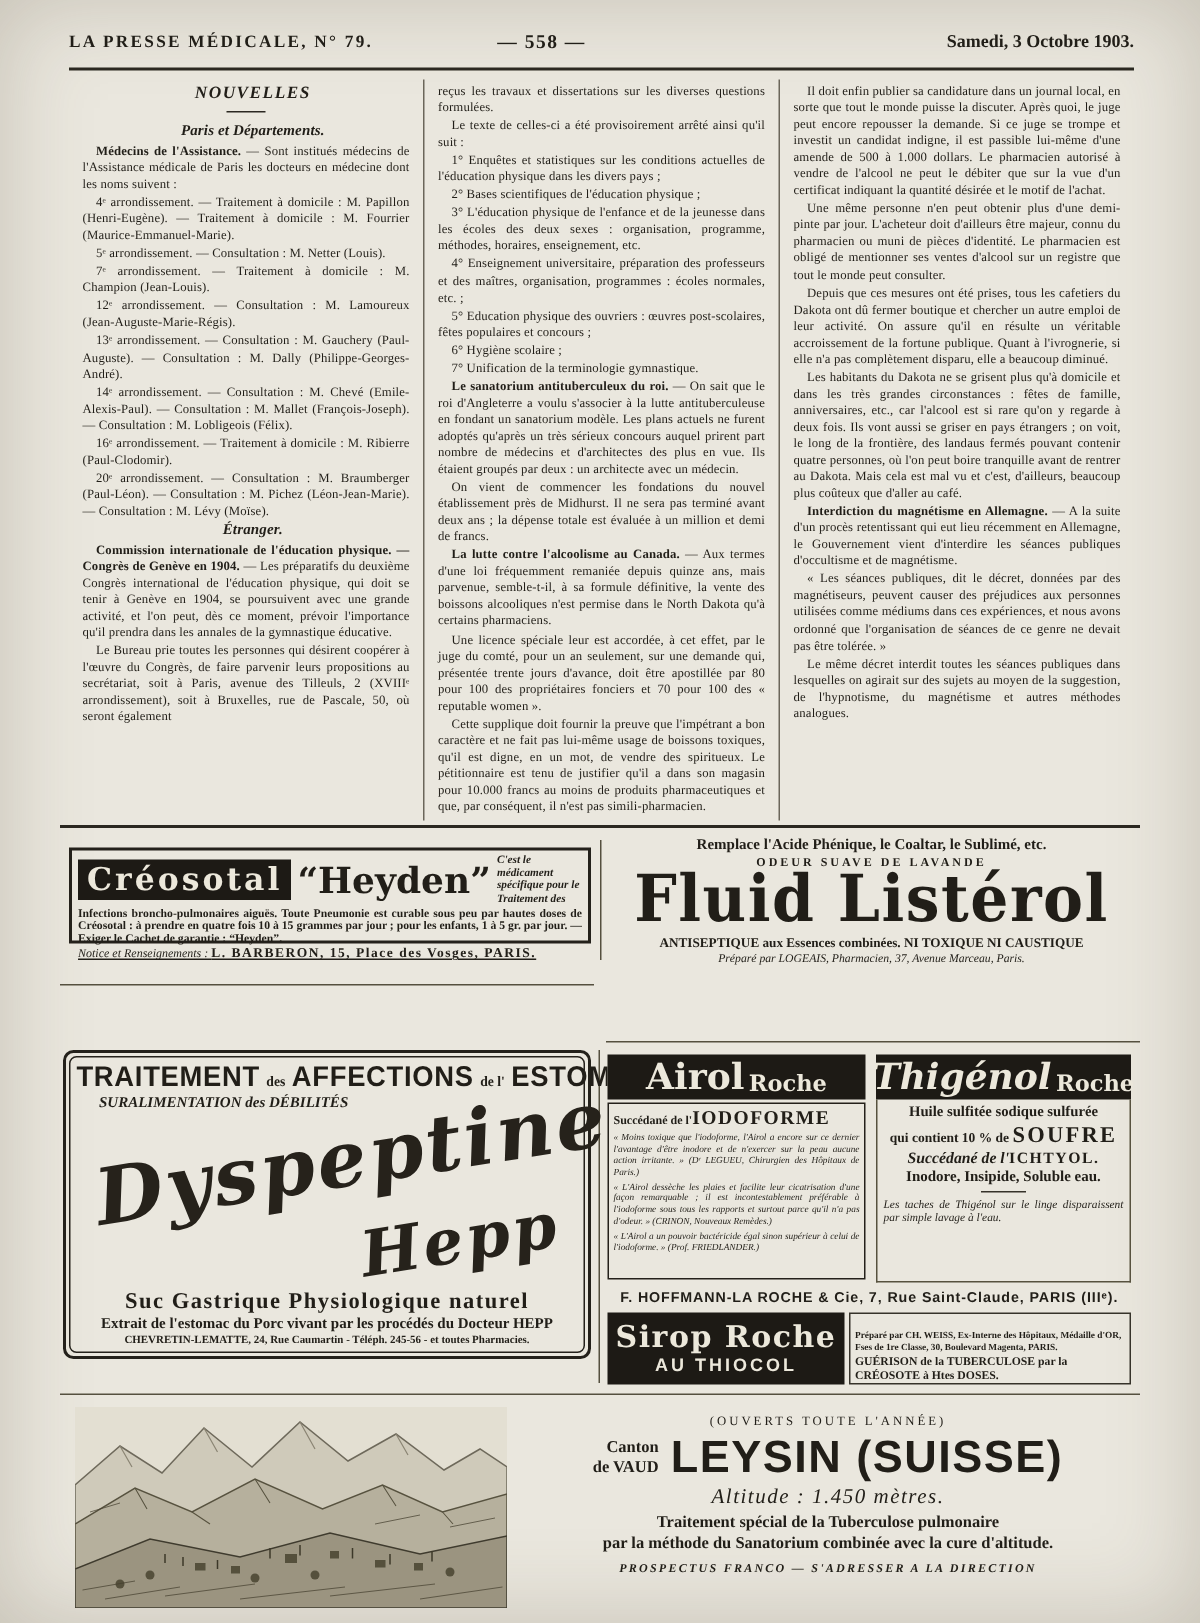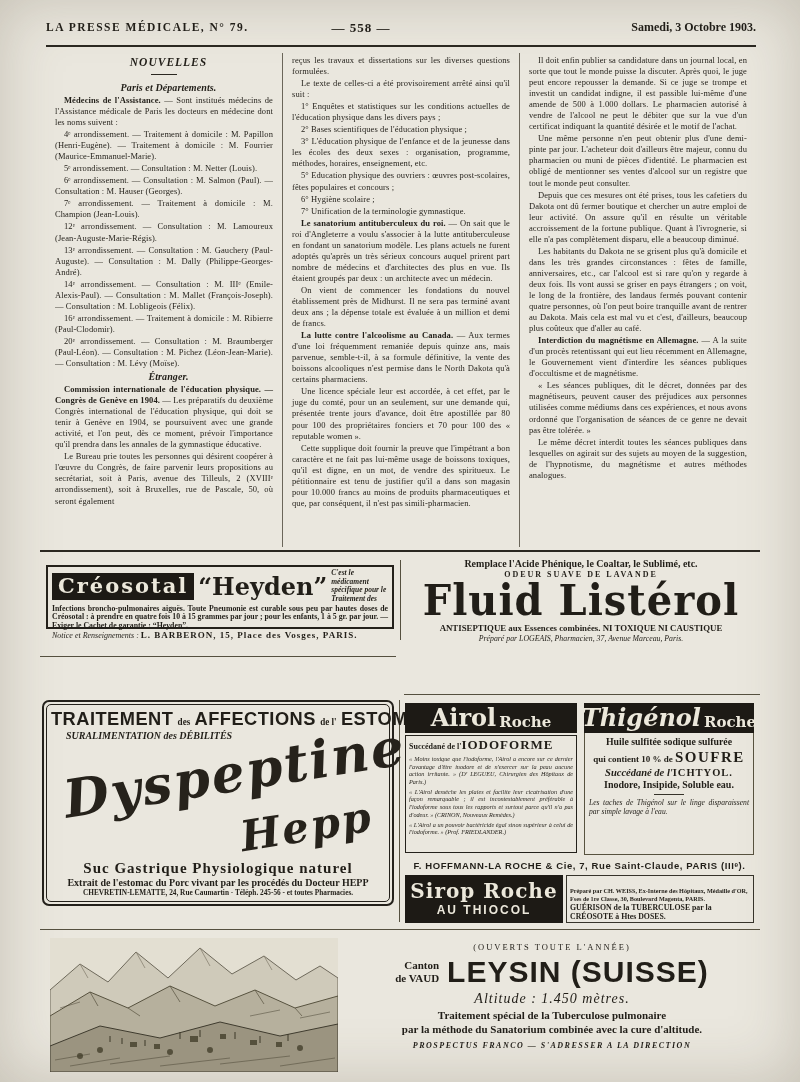--- a/index.html
+++ b/index.html
@@ -35,21 +35,21 @@
   
   .banner{background:#1d1a15;color:#ece8db;}
   .ad{position:absolute;}
   
   .ad-creosotal{left:46px;top:565px;width:348px;height:64px;border:2px solid #24211b;padding:2px 4px;box-sizing:border-box;}
   .creo-head{display:flex;align-items:center;gap:4px;}
   .creo-brand{font-family:"DejaVu Serif",serif;font-weight:bold;font-size:21px;padding:0 6px 2px;letter-spacing:2px;}
   .creo-brand2{font-family:"DejaVu Serif",serif;font-weight:bold;font-size:24px;white-space:nowrap;}
   .creo-tag{font-size:7.5px;font-weight:bold;font-style:italic;line-height:1.15;width:108px;}
   .creo-body{font-size:7.8px;font-weight:bold;line-height:1.15;text-align:justify;margin-top:1px;}
-  .creo-contact{font-size:8px;line-height:1.1;}
+  .creo-contact{font-size:8px;line-height:1.1;text-decoration:underline;}
   .creo-contact b{font-size:9px;letter-spacing:1px;}
   
   .ad-listerol{left:408px;top:558px;width:346px;text-align:center;}
   .list-l1{font-size:10px;font-weight:bold;text-align:center;}
   .list-l2{font-size:8px;font-weight:bold;letter-spacing:2px;margin-top:1px;}
   .list-brand{font-family:"DejaVu Serif",serif;font-weight:bold;font-size:40px;line-height:1.05;letter-spacing:1px;transform:scaleY(1.08);}
   .list-l3{font-size:8.8px;font-weight:bold;margin-top:2px;}
   .list-l4{font-size:7.8px;font-style:italic;margin-top:1px;}
   
   .ad-dyspeptine{left:42px;top:700px;width:352px;height:206px;border:2.5px solid #24211b;border-radius:7px;box-sizing:border-box;}
@@ -126,38 +126,38 @@
 
   <div class="columns">
 
     <div class="col">
       <p class="sec-title">NOUVELLES</p>
       <div class="sec-rule"></div>
       <p class="sub-title">Paris et Départements.</p>
       <p><span class="lead">Médecins de l'Assistance.</span><span> — Sont institués médecins de l'Assistance médicale de Paris les docteurs en médecine dont les noms suivent :</span></p>
       <p><span>4ᵉ arrondissement. — Traitement à domicile : M. Papillon (Henri-Eugène). — Traitement à domicile : M. Fourrier (Maurice-Emmanuel-Marie).</span></p>
       <p><span>5ᵉ arrondissement. — Consultation : M. Netter (Louis).</span></p>
-      <p><span>6ᵉ arrondissement. — Consultation : M. Salmon (Paul). — Consultation : M. Hauser (Georges).</span></p>
       <p><span>7ᵉ arrondissement. — Traitement à domicile : M. Champion (Jean-Louis).</span></p>
       <p><span>12ᵉ arrondissement. — Consultation : M. Lamoureux (Jean-Auguste-Marie-Régis).</span></p>
       <p><span>13ᵉ arrondissement. — Consultation : M. Gauchery (Paul-Auguste). — Consultation : M. Dally (Philippe-Georges-André).</span></p>
-      <p><span>14ᵉ arrondissement. — Consultation : M. IIIᵉ (Emile-Alexis-Paul). — Consultation : M. Mallet (François-Joseph). — Consultation : M. Lobligeois (Félix).</span></p>
+      <p><span>14ᵉ arrondissement. — Consultation : M. Chevé (Emile-Alexis-Paul). — Consultation : M. Mallet (François-Joseph). — Consultation : M. Lobligeois (Félix).</span></p>
       <p><span>16ᵉ arrondissement. — Traitement à domicile : M. Ribierre (Paul-Clodomir).</span></p>
       <p><span>20ᵉ arrondissement. — Consultation : M. Braumberger (Paul-Léon). — Consultation : M. Pichez (Léon-Jean-Marie). — Consultation : M. Lévy (Moïse).</span></p>
       <p class="sub-title">Étranger.</p>
       <p><span class="lead">Commission internationale de l'éducation physique. — Congrès de Genève en 1904.</span><span> — Les préparatifs du deuxième Congrès international de l'éducation physique, qui doit se tenir à Genève en 1904, se poursuivent avec une grande activité, et l'on peut, dès ce moment, prévoir l'importance qu'il prendra dans les annales de la gymnastique éducative.</span></p>
       <p><span>Le Bureau prie toutes les personnes qui désirent coopérer à l'œuvre du Congrès, de faire parvenir leurs propositions au secrétariat, soit à Paris, avenue des Tilleuls, 2 (XVIIIᵉ arrondissement), soit à Bruxelles, rue de Pascale, 50, où seront également</span></p>
     </div>
 
     <div class="col">
       <p class="noindent"><span>reçus les travaux et dissertations sur les diverses questions formulées.</span></p>
       <p><span>Le texte de celles-ci a été provisoirement arrêté ainsi qu'il suit :</span></p>
       <p><span>1° Enquêtes et statistiques sur les conditions actuelles de l'éducation physique dans les divers pays ;</span></p>
       <p><span>2° Bases scientifiques de l'éducation physique ;</span></p>
       <p><span>3° L'éducation physique de l'enfance et de la jeunesse dans les écoles des deux sexes : organisation, programme, méthodes, horaires, enseignement, etc.</span></p>
+      <p><span>4° Enseignement universitaire, préparation des professeurs et des maîtres, organisation, programmes : écoles normales, etc. ;</span></p>
       <p><span>5° Education physique des ouvriers : œuvres post-scolaires, fêtes populaires et concours ;</span></p>
       <p><span>6° Hygiène scolaire ;</span></p>
       <p><span>7° Unification de la terminologie gymnastique.</span></p>
       <p><span class="lead">Le sanatorium antituberculeux du roi.</span><span> — On sait que le roi d'Angleterre a voulu s'associer à la lutte antituberculeuse en fondant un sanatorium modèle. Les plans actuels ne furent adoptés qu'après un très sérieux concours auquel prirent part nombre de médecins et d'architectes des plus en vue. Ils étaient groupés par deux : un architecte avec un médecin.</span></p>
       <p><span>On vient de commencer les fondations du nouvel établissement près de Midhurst. Il ne sera pas terminé avant deux ans ; la dépense totale est évaluée à un million et demi de francs.</span></p>
       <p><span class="lead">La lutte contre l'alcoolisme au Canada.</span><span> — Aux termes d'une loi fréquemment remaniée depuis quinze ans, mais parvenue, semble-t-il, à sa formule définitive, la vente des boissons alcooliques n'est permise dans le North Dakota qu'à certains pharmaciens.</span></p>
       <p><span>Une licence spéciale leur est accordée, à cet effet, par le juge du comté, pour un an seulement, sur une demande qui, présentée trente jours d'avance, doit être apostillée par 80 pour 100 des propriétaires fonciers et 70 pour 100 des « reputable women ».</span></p>
       <p><span>Cette supplique doit fournir la preuve que l'impétrant a bon caractère et ne fait pas lui-même usage de boissons toxiques, qu'il est digne, en un mot, de vendre des spiritueux. Le pétitionnaire est tenu de justifier qu'il a dans son magasin pour 10.000 francs au moins de produits pharmaceutiques et que, par conséquent, il n'est pas simili-pharmacien.</span></p>
     </div>
 

